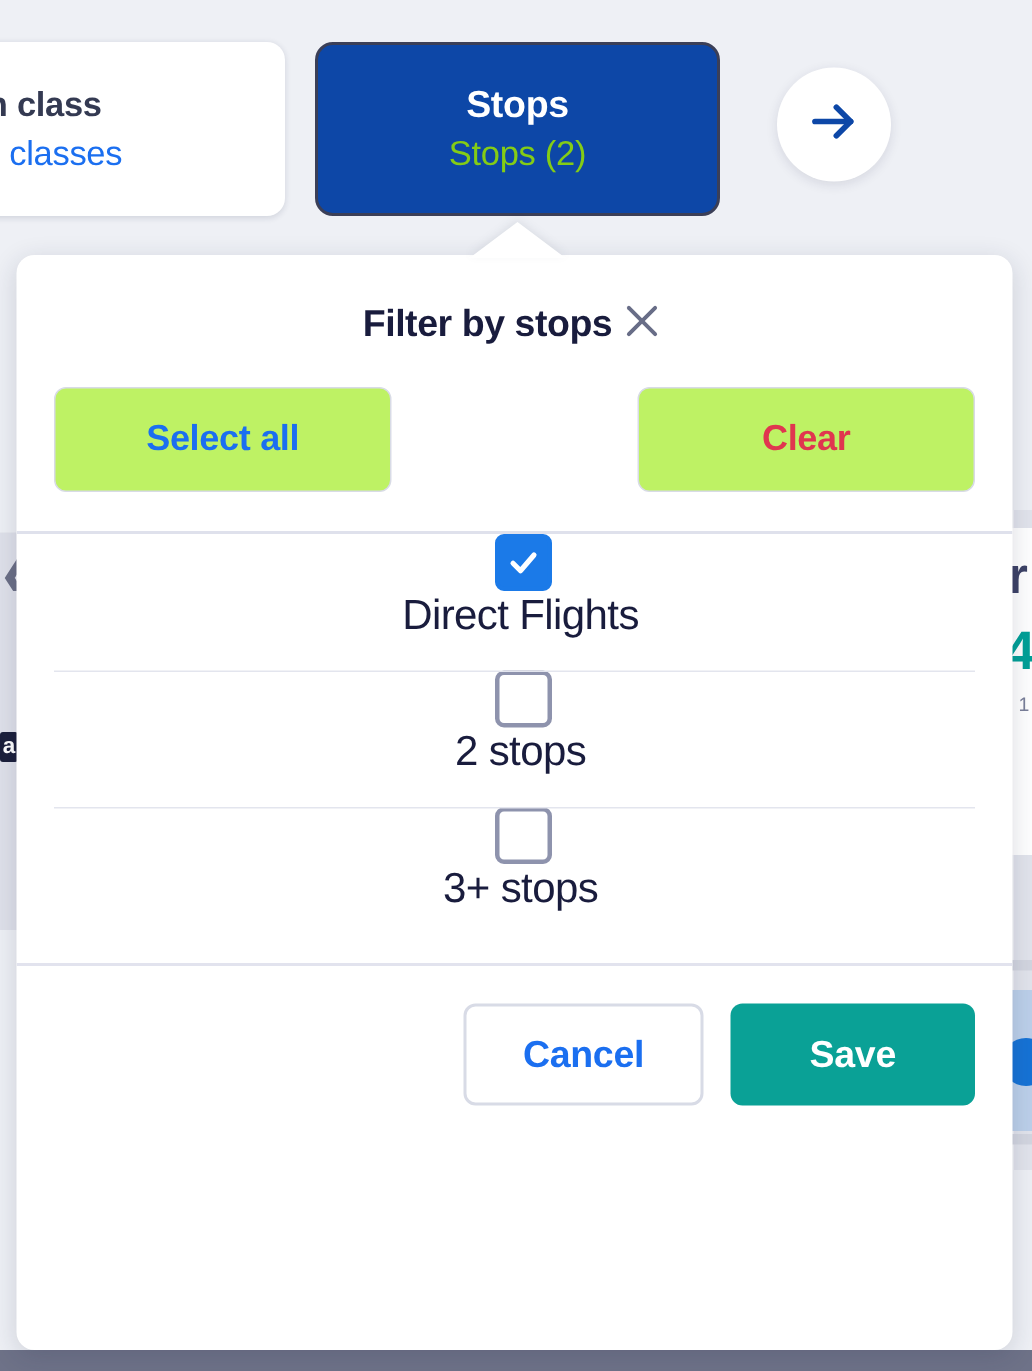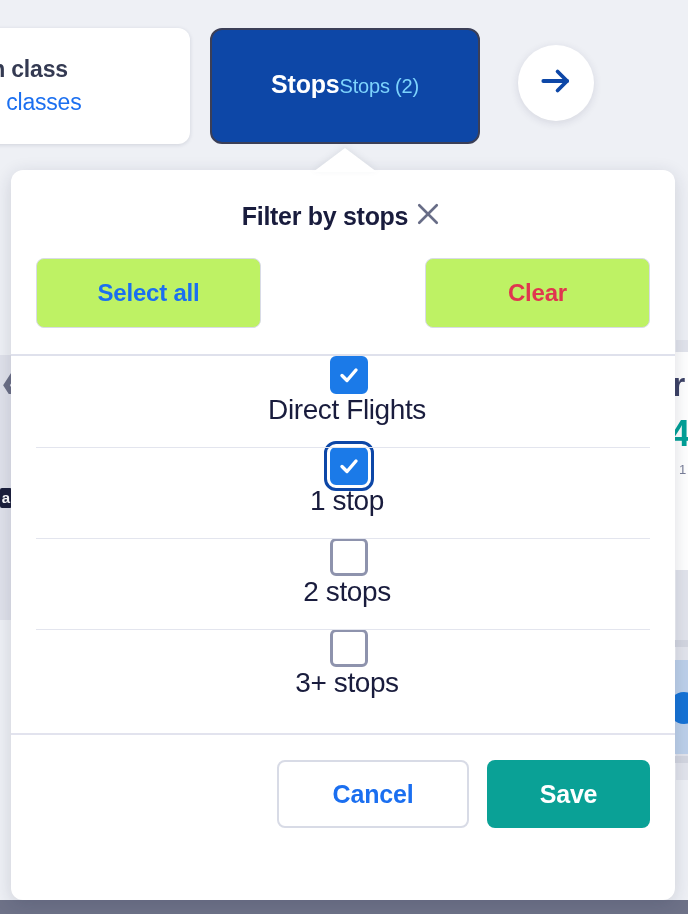--- a/index.html
+++ b/index.html
@@ -144,36 +144,36 @@
 
   .stops-button {
     position: absolute;
     left: 210px; top: 28px;
     width: 270px; height: 116px;
     background: #0d47a7;
     border: 2px solid #3b3f57;
     border-radius: 12px;
     box-sizing: border-box;
     display: flex;
-    flex-direction: row;
+    flex-direction: column;
     align-items: center;
     justify-content: center;
     cursor: pointer;
   }
   .stops-button-title {
     font-size: 25px;
     font-weight: 700;
     color: #ffffff;
     letter-spacing: -0.2px;
     margin-bottom: 4px;
   }
   .stops-button-sub {
-    font-size: 20px;
+    font-size: 23px;
     font-weight: 400;
-    color: #7dd3fc;
+    color: #84cc16;
     letter-spacing: -0.2px;
   }
 
   .next-button {
     position: absolute;
     left: 518px; top: 45px;
     width: 76px; height: 76px;
     background: #ffffff;
     border-radius: 50%;
     box-shadow: 0 2px 8px rgba(30,35,70,0.12);
@@ -325,21 +325,21 @@
     display: flex;
     align-items: center;
     justify-content: center;
     font-size: 25px;
     font-weight: 700;
     letter-spacing: -0.2px;
     cursor: pointer;
     box-sizing: border-box;
   }
   .footer-btn.cancel {
-    width: 192px;
+    width: 160px;
     background: #ffffff;
     border: 2px solid #d8dbe6;
     color: #1b6ff0;
   }
   .footer-btn.save {
     width: 163px;
     background: #0aa196;
     color: #ffffff;
   }
 </style>
@@ -410,28 +410,20 @@
 
     <div class="option-row">
       <span class="cb checked">
         <svg width="24" height="24" viewBox="0 0 24 24" fill="none" stroke="#ffffff" stroke-width="3.4" stroke-linecap="round" stroke-linejoin="round">
           <polyline points="5,12.5 10,17.5 19,7"></polyline>
         </svg>
       </span>
       <span class="option-label">Direct Flights</span>
     </div>
 
-    <div class="option-row">
-      <span class="cb checked focused">
-        <svg width="24" height="24" viewBox="0 0 24 24" fill="none" stroke="#ffffff" stroke-width="3.4" stroke-linecap="round" stroke-linejoin="round">
-          <polyline points="5,12.5 10,17.5 19,7"></polyline>
-        </svg>
-      </span>
-      <span class="option-label">1 stop</span>
-    </div>
 
     <div class="option-row">
       <span class="cb unchecked"></span>
       <span class="option-label">2 stops</span>
     </div>
 
     <div class="option-row">
       <span class="cb unchecked"></span>
       <span class="option-label">3+ stops</span>
     </div>

